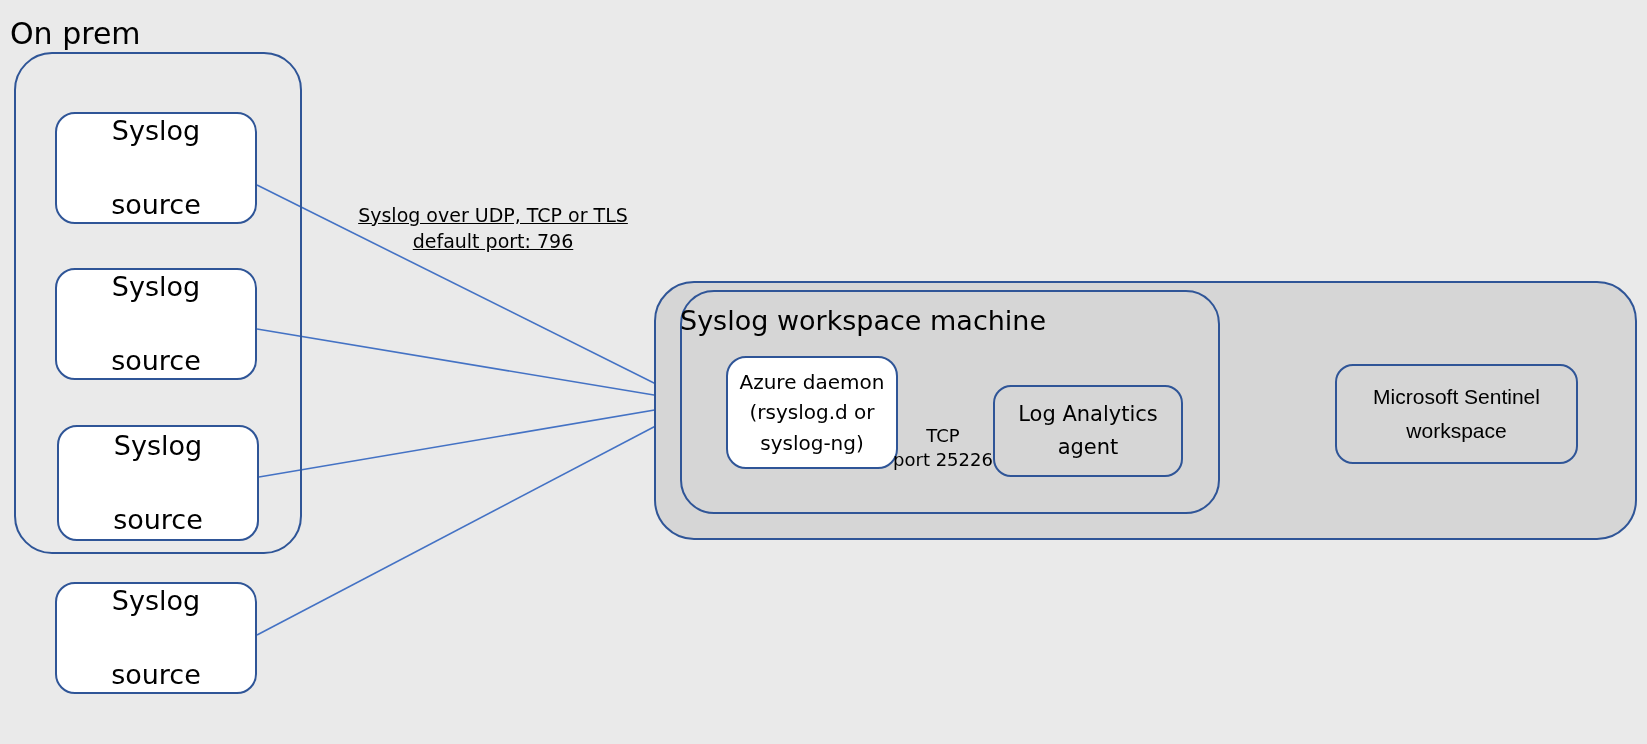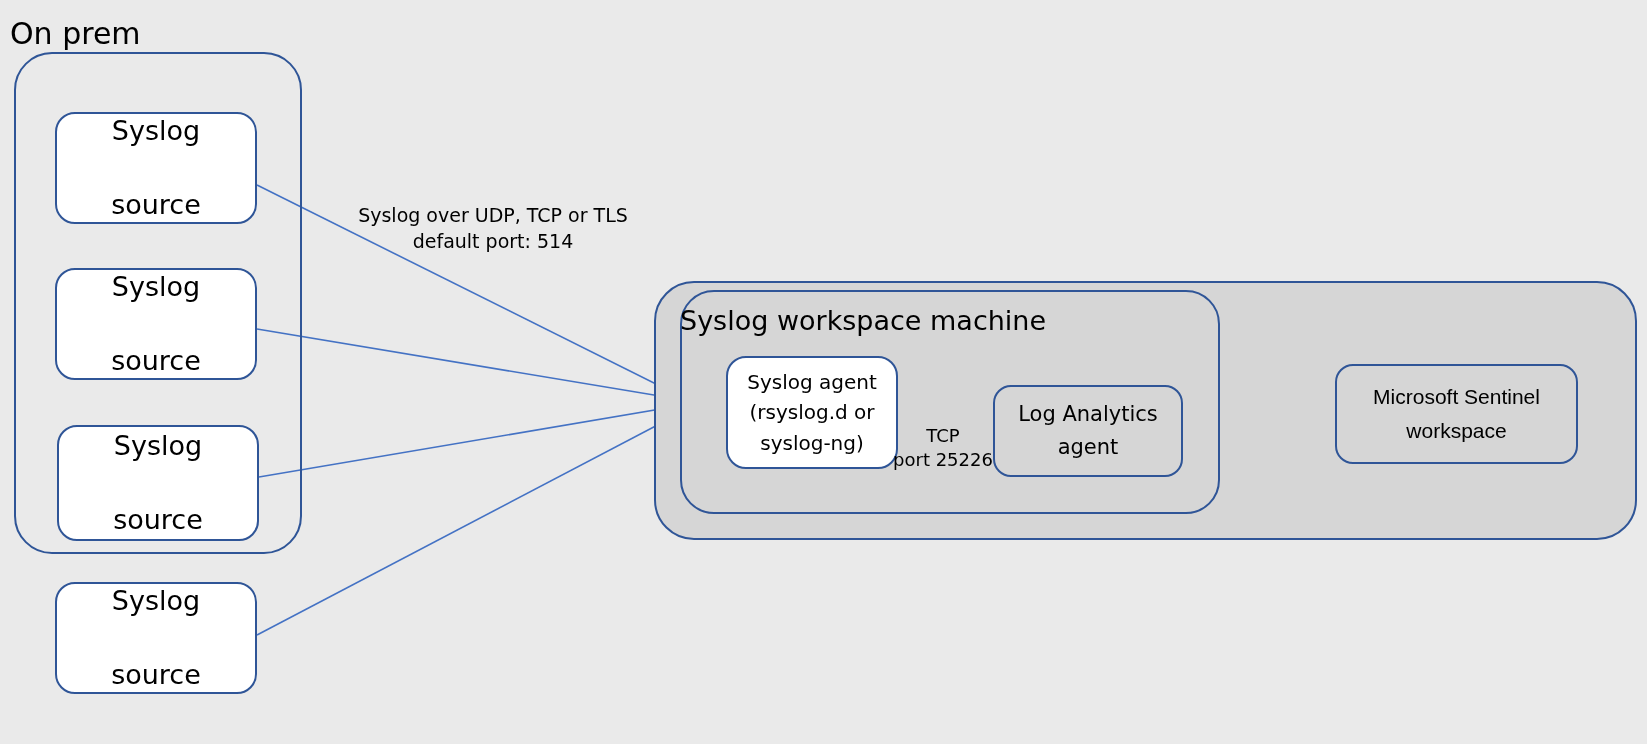--- a/index.html
+++ b/index.html
@@ -165,34 +165,34 @@
   <div class="box source" style="left:57px; top:425px; width:202px; height:116px;">
     <span class="line">Syslog</span>
     <span class="line">source</span>
   </div>
 
   <div class="box source" style="left:55px; top:582px; width:202px; height:112px;">
     <span class="line">Syslog</span>
     <span class="line">source</span>
   </div>
 
-  <div class="edge-label" style="left:348px; top:203px; width:290px;">
+  <div class="edge-label" style="left:348px; top:203px; width:290px;text-decoration:underline;">
     <span class="line">Syslog over UDP, TCP or TLS</span>
-    <span class="line">default port: 514</span>
+    <span class="line">default port: 796</span>
   </div>
 
 
   <div class="group azure" style="left:654px; top:281px; width:983px; height:259px;"></div>
 
   <div class="group forwarder" style="left:680px; top:290px; width:540px; height:224px;"></div>
 
   <div class="caption inner" style="left:680px; top:305px; width:540px;">Syslog workspace machine</div>
 
   <div class="box daemon" style="left:726px; top:356px; width:172px; height:113px;">
-    <span class="line">Syslog agent</span>
+    <span class="line">Azure daemon</span>
     <span class="line">(rsyslog.d or</span>
     <span class="line">syslog-ng)</span>
   </div>
 
   <div class="edge-label small" style="left:888px; top:424px; width:110px;">
     <span class="line">TCP</span>
     <span class="line">port 25226</span>
   </div>
 
   <div class="box agent" style="left:993px; top:368px; width:190px; height:92px;margin-top:17px;">

